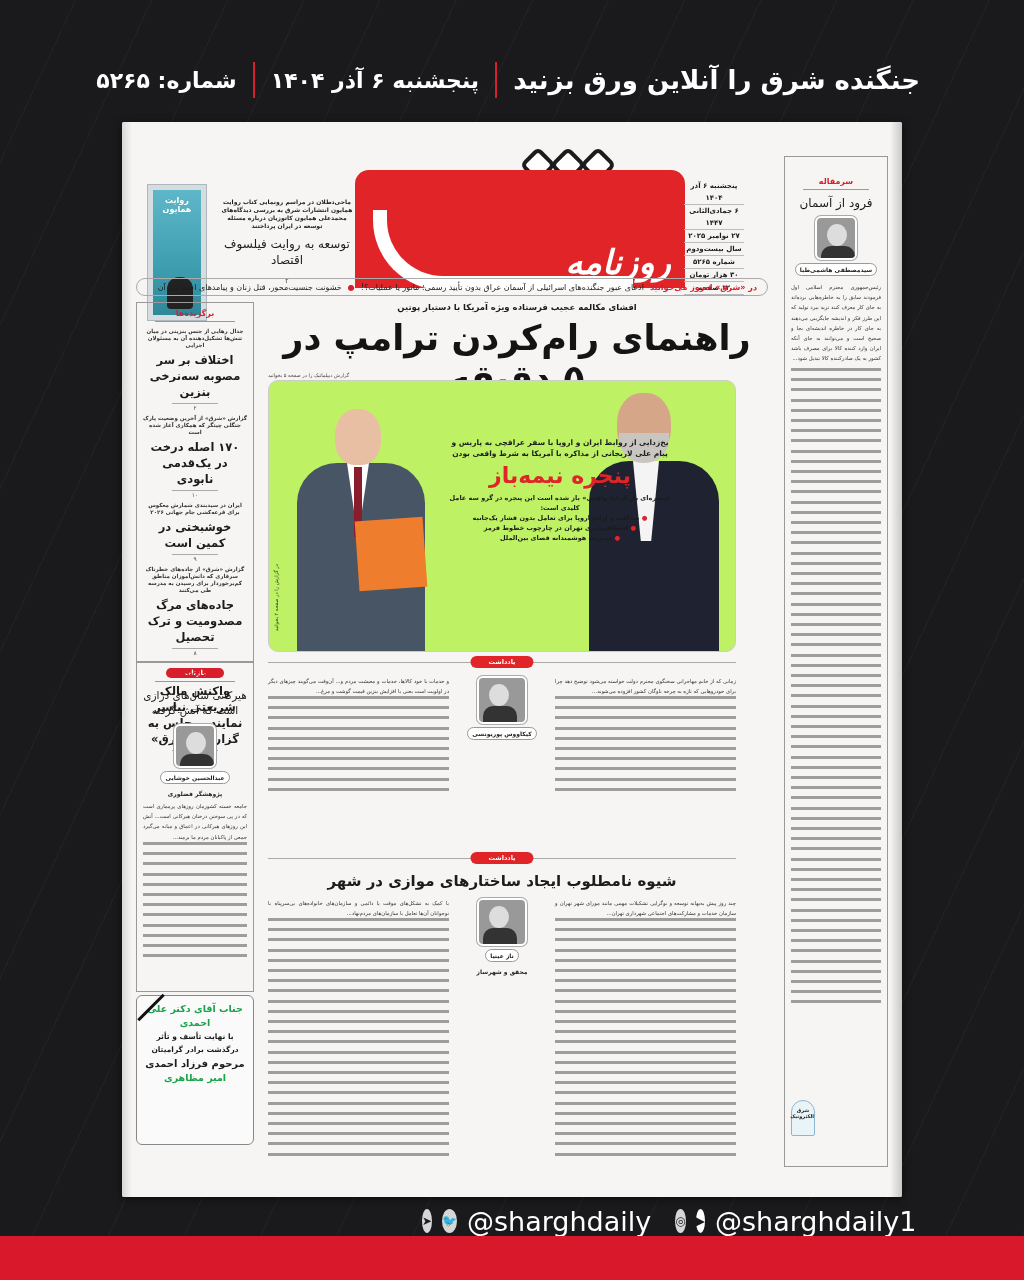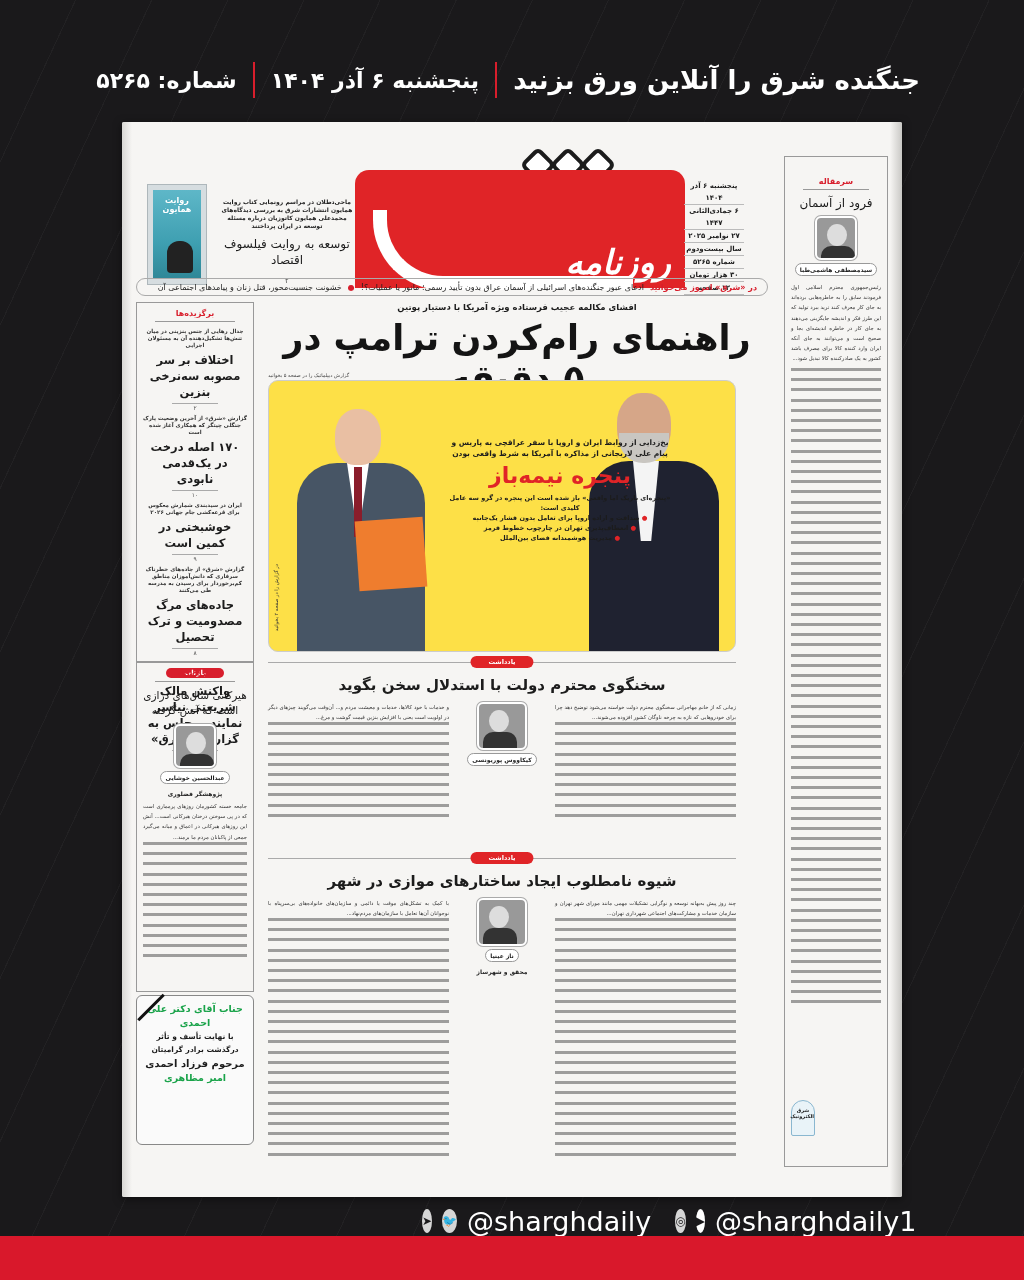--- a/index.html
+++ b/index.html
@@ -68,21 +68,21 @@
     width: 26px; height: 26px; background: #fff; border: 4px solid #1c1c1c;
     transform: rotate(45deg); border-radius: 6px; display: block;
   }
 
   .date-col {
     position: absolute; left: 562px; top: 38px; width: 60px;
     font-size: 7px; font-weight: bold; text-align: center; line-height: 12px;
   }
   .date-col div { border-bottom: 1px solid #bbb; }
 
-  .book-promo { position: absolute; left: 25px; top: 42px; width: 60px; height: 101px;
+  .book-promo { position: absolute; left: 25px; top: 42px; width: 60px; height: 137px;
     background: #d6dde0; border: 1px solid #aeb7bb; padding: 5px; }
   .book-promo .cover {
     width: 100%; height: 100%;
     background: linear-gradient(180deg, #5eb7c8 0%, #3e9fb1 60%, #2f8797 100%);
     position: relative; overflow: hidden;
   }
   .book-promo .cover-title { color: #fff; font-size: 8px; font-weight: bold; text-align: center; padding-top: 6px; }
   .book-promo .cover-face { position: absolute; bottom: 6px; left: 14px; width: 26px; height: 32px;
     background: #222; border-radius: 12px 12px 4px 4px; }
   .promo-text { position: absolute; left: 95px; top: 56px; width: 140px; text-align: center; }
@@ -155,21 +155,21 @@
 
   
   .kicker-main { position: absolute; top: 180px; left: 150px; right: 140px; text-align: center; font-size: 8.5px; font-weight: bold; }
   .headline {
     position: absolute; top: 196px; left: 150px; right: 140px; text-align: center;
     font-size: 35px; font-weight: bold; letter-spacing: -0.5px; color: #141414;
   }
   .photo-credit { position: absolute; top: 250px; left: 146px; font-size: 5px; color: #444; direction: rtl; }
   .photo {
     position: absolute; top: 258px; left: 146px; width: 468px; height: 272px;
-    background: #fde047; border-radius: 10px; overflow: hidden; border: 1px solid #ccc;
+    background: #bef264; border-radius: 10px; overflow: hidden; border: 1px solid #ccc;
   }
   .man-left { position: absolute; left: 28px; top: 20px; width: 130px; height: 260px; }
   .man-left .head { position: absolute; left: 38px; top: 8px; width: 46px; height: 56px; background: #e9bfa3; border-radius: 46% 46% 42% 42%; }
   .man-left .body { position: absolute; left: 0; top: 62px; width: 128px; height: 200px; background: #475565; border-radius: 40px 40px 0 0; }
   .man-left .shirt { position: absolute; left: 50px; top: 62px; width: 22px; height: 60px; background: #fff; clip-path: polygon(0 0,100% 0,60% 100%,40% 100%); }
   .man-left .tie { position: absolute; left: 57px; top: 66px; width: 8px; height: 70px; background: #8a1d2b; }
   .man-left .folder { position: absolute; left: 60px; top: 118px; width: 68px; height: 70px; background: #ef7d2e; transform: rotate(-4deg); }
   .man-right { position: absolute; right: 16px; top: 12px; width: 130px; height: 270px; }
   .man-right .head { position: absolute; left: 28px; top: 0; width: 54px; height: 66px; background: #d6a688; border-radius: 45%; }
   .man-right .beard { position: absolute; left: 30px; top: 40px; width: 50px; height: 30px; background: #c9c6c1; border-radius: 0 0 24px 24px; }
@@ -314,21 +314,20 @@
         <div><span class="dot">● </span><span>مدیریت هوشمندانه فضای بین‌الملل</span></div>
       </div>
     </div>
     <div class="vcredit">در گزارش را در صفحه ۲ بخوانید</div>
   </div>
 
   <div class="note" style="top:534px;">
     <div class="divider-row">
       <span class="tag">یادداشت</span>
     </div>
-    <div class="n-title">سخنگوی محترم دولت با استدلال سخن بگوید</div>
     <div class="n-body">
       <div class="n-col">
         <div class="body-text">زمانی که از خانم مهاجرانی سخنگوی محترم دولت خواسته می‌شود توضیح دهد چرا برای خودروهایی که تازه به چرخه ناوگان کشور افزوده می‌شوند...</div>
         <div class="body-text lines" style="height:100px;"></div>
       </div>
       <div class="n-mid">
         <div class="portrait"></div>
         <div class="author-tag">کیکاووس پوریونسی</div>
       </div>
       <div class="n-col">

